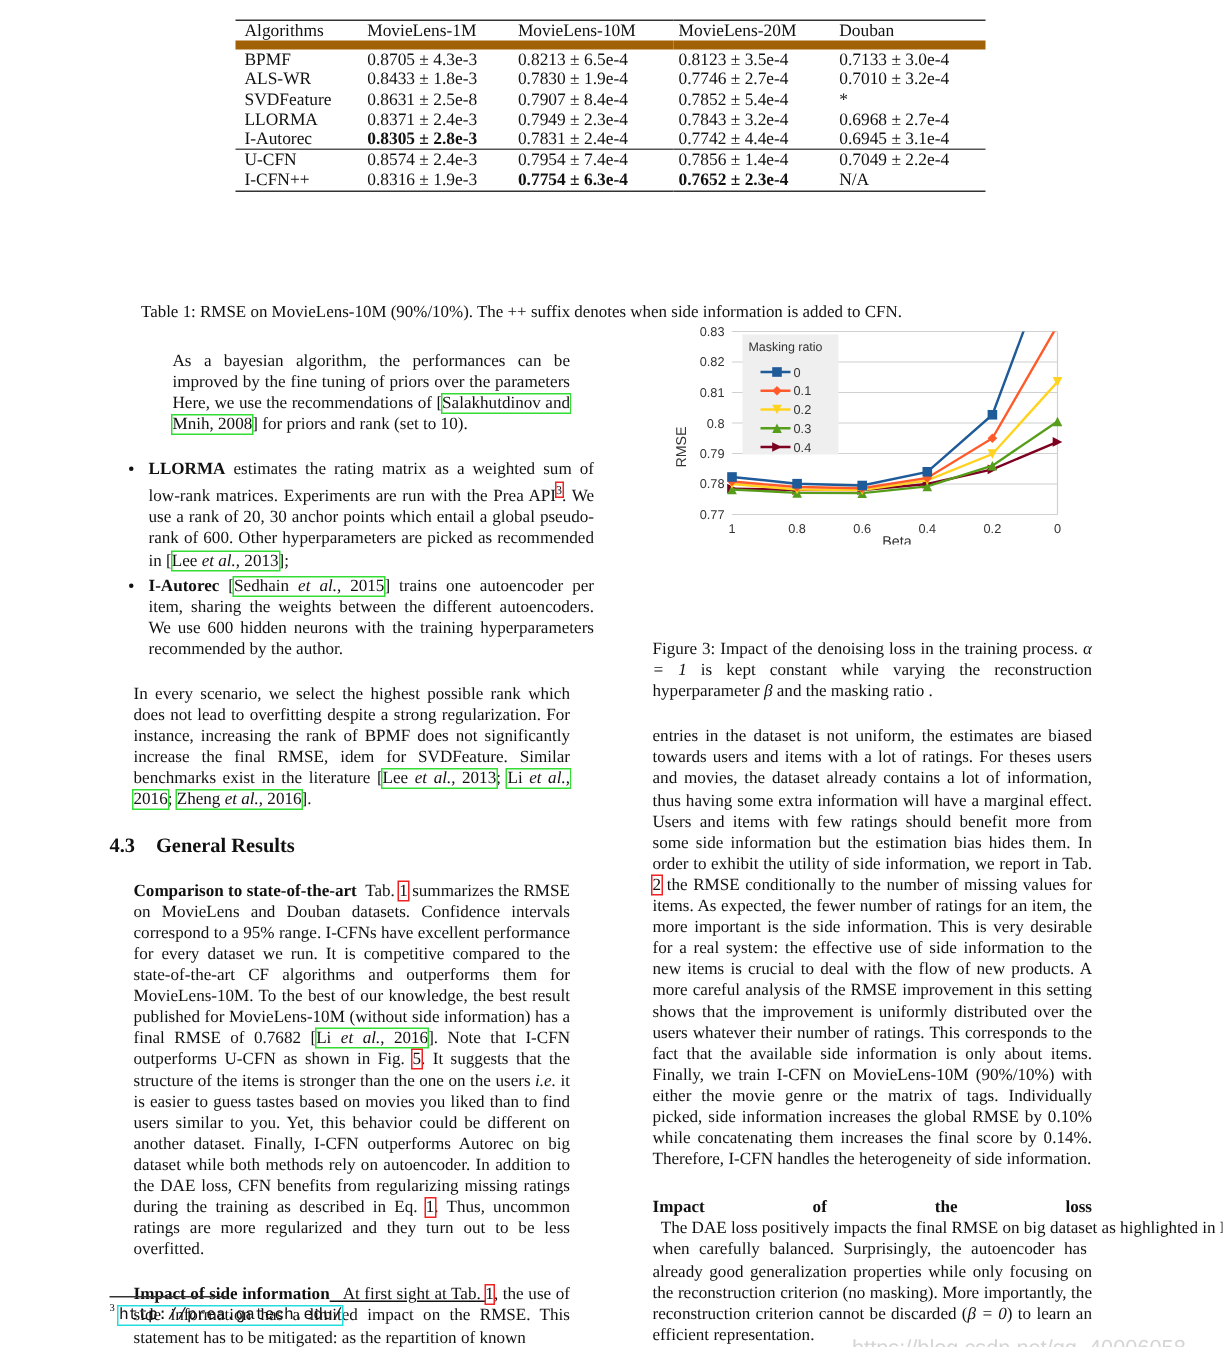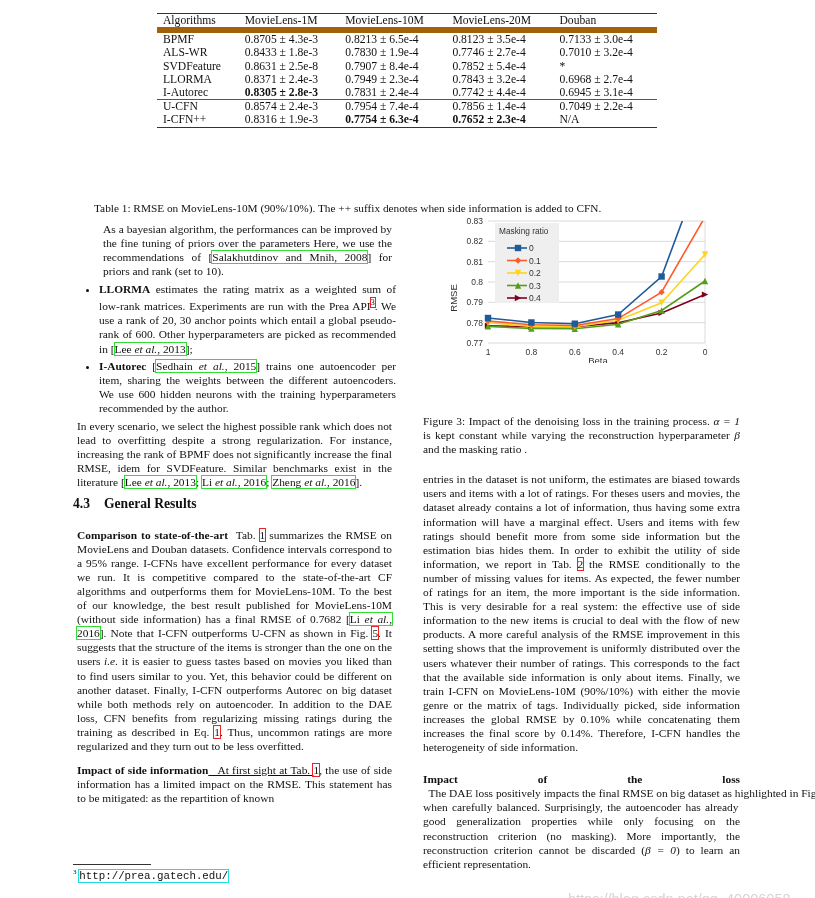--- a/index.html
+++ b/index.html
@@ -10,21 +10,21 @@
   #tbl { left:157px; top:13px; width:500px; border-collapse:collapse; font-size:11.6px; line-height:13.2px; }
   #tbl th, #tbl td { padding:0 3px; white-space:nowrap; font-weight:normal; }
   #tbl thead tr { border-top:1.4px solid #333; border-bottom:6px solid #a16207; }
   #tbl tr.sep td { border-top:1.4px solid #555; }
   #tbl tbody tr.last td { border-bottom:1.4px solid #333; }
   #tbl td.c, #tbl th.c { text-align:left; }
   #tbl td.l, #tbl th.l { text-align:left; padding-left:6px; }
   #tbl td.b { font-weight:bold; }
   .caption { font-size:11.3px; line-height:13px; }
   .col { font-size:11.4px; line-height:14.1px; text-align:justify; }
-  .col p { margin:4px; }
+  .col p { margin:16px; }
   .bl { font-weight:bold; }
   .it { font-style:italic; }
   .cite-g { outline:1px solid #33dd33; outline-offset:0px; }
   .cite-r { outline:1px solid #ee2222; outline-offset:0px; }
   .cite-c { outline:1px solid #22dddd; outline-offset:0px; }
   ul.bul { margin:4px 0 3px 0; padding:0 0 0 26px; }
   ul.bul li { margin-bottom:3px; }
   h3 { margin:8px 0 16px 0; font-size:13.6px; font-weight:bold; }
   h3 .num { margin-right:14px; }
   .mono { font-family:"Liberation Mono", "DejaVu Sans Mono", monospace; font-size:10.8px; }

